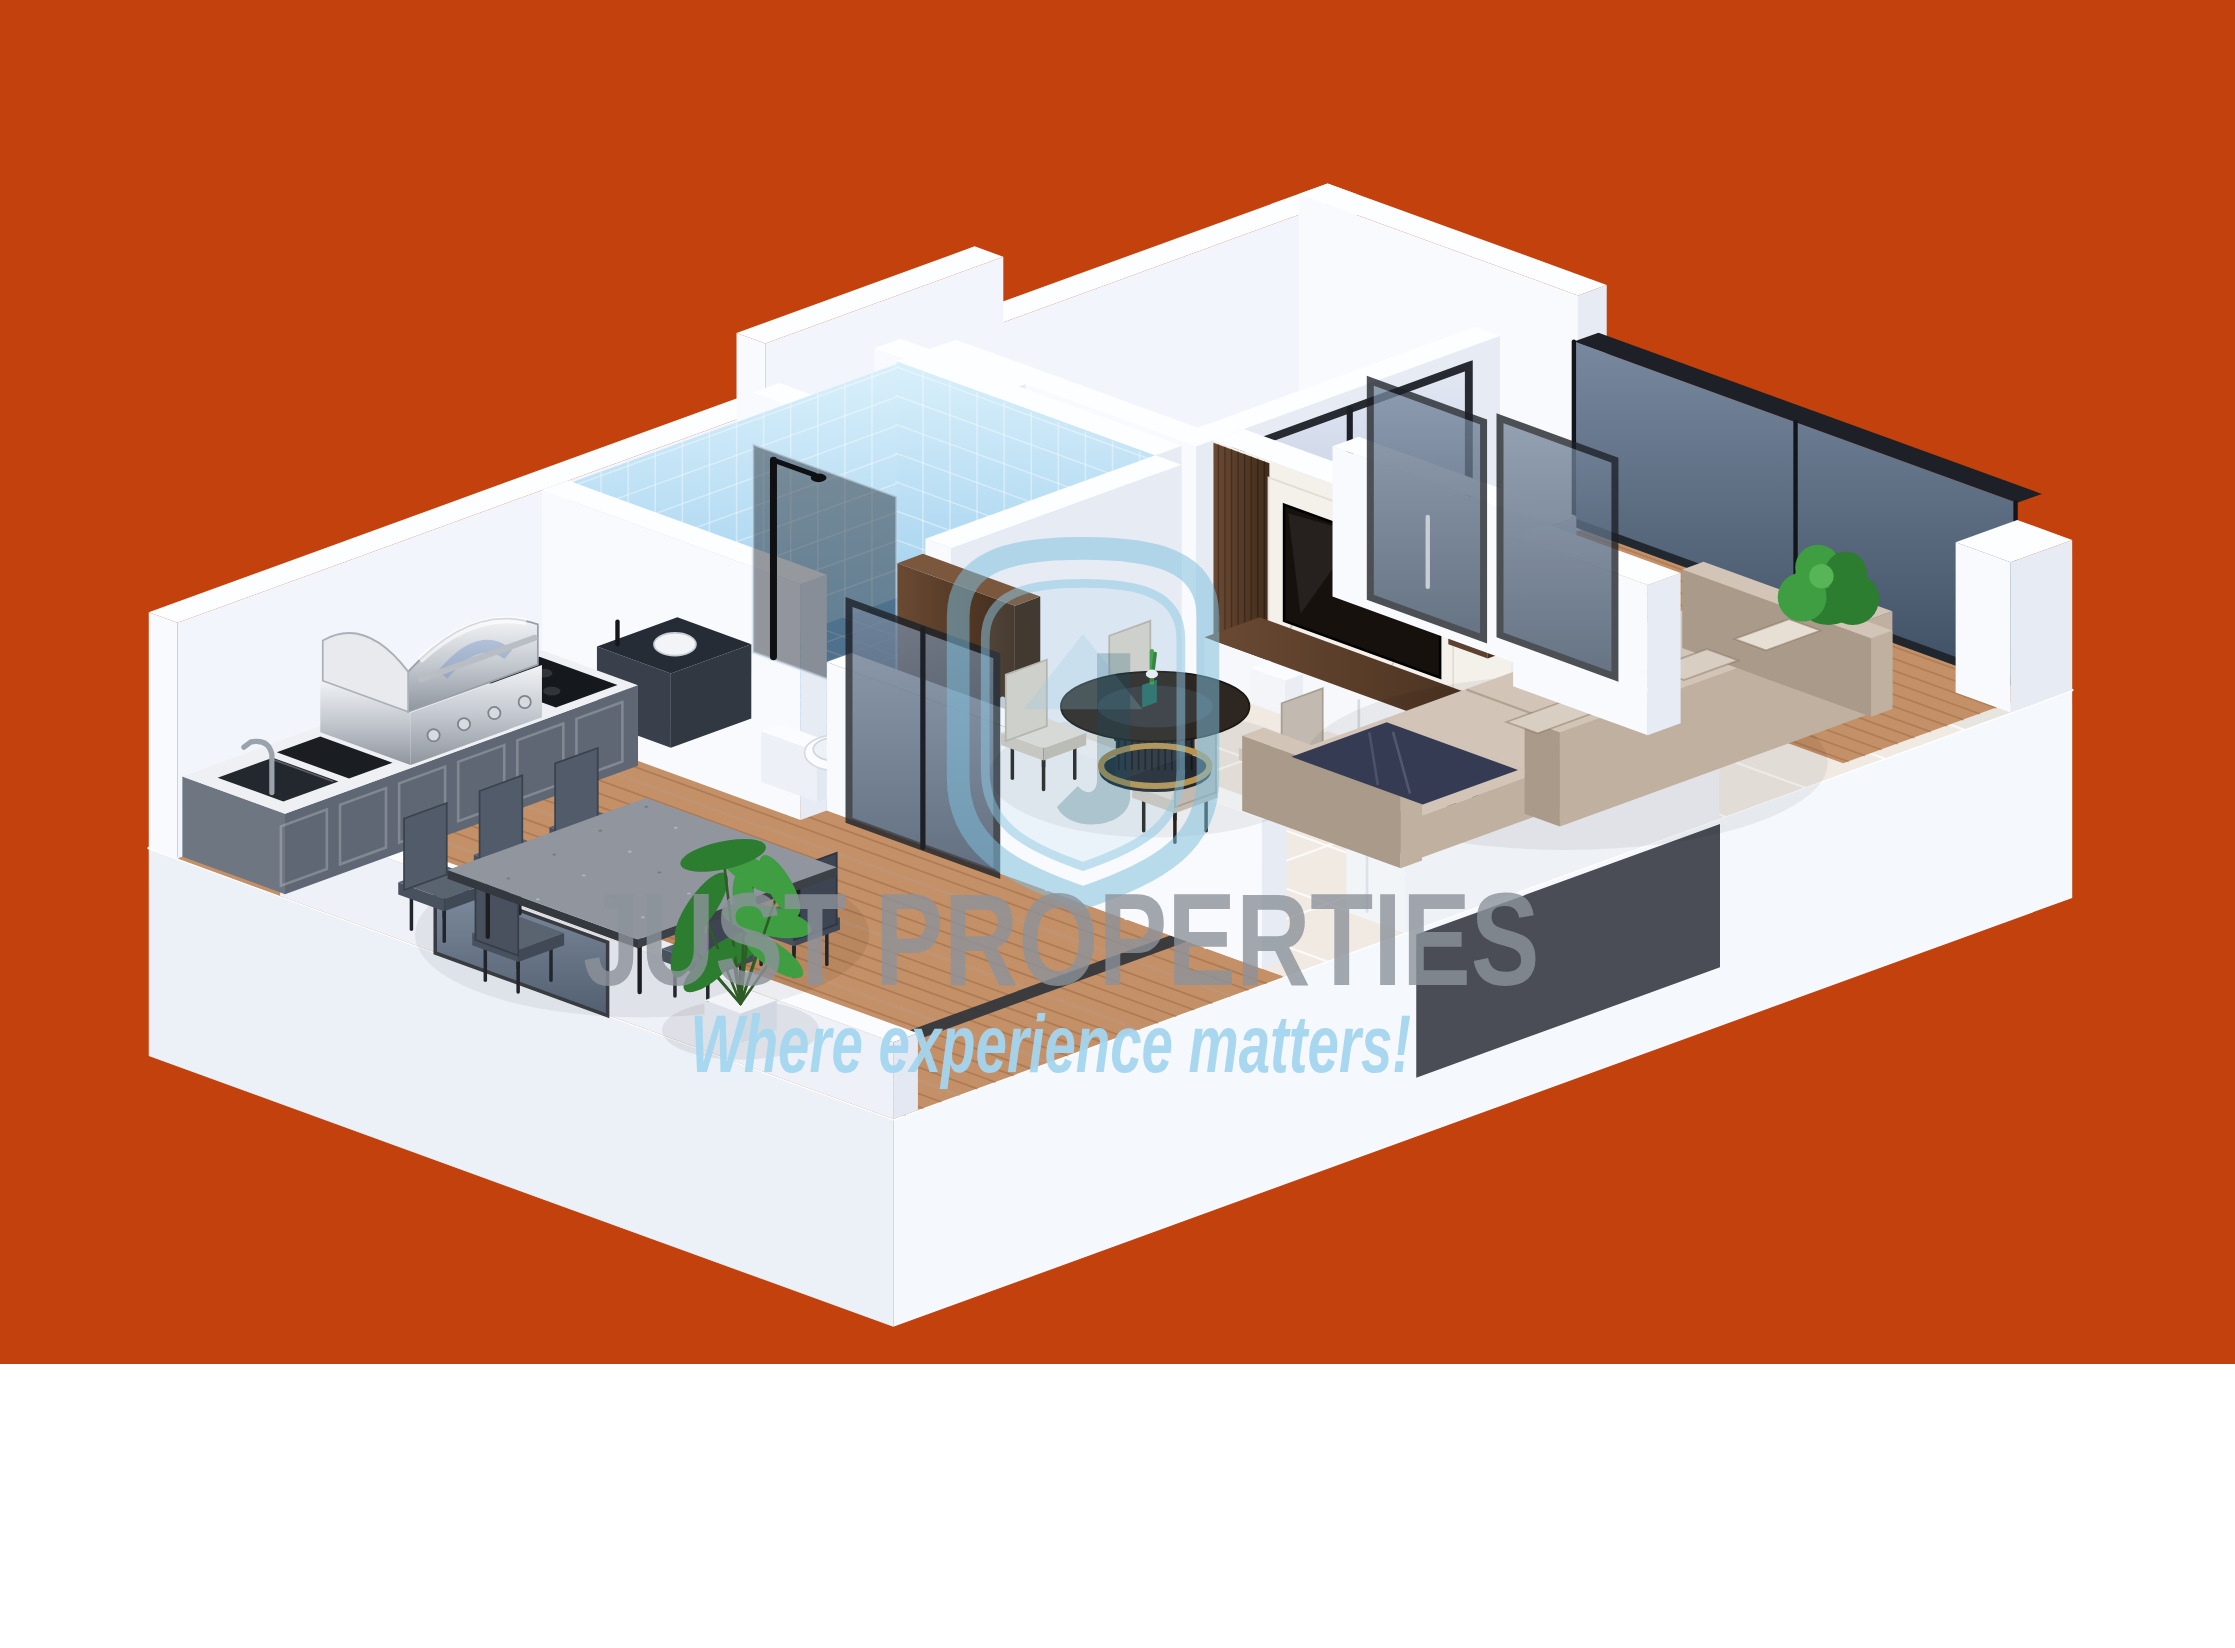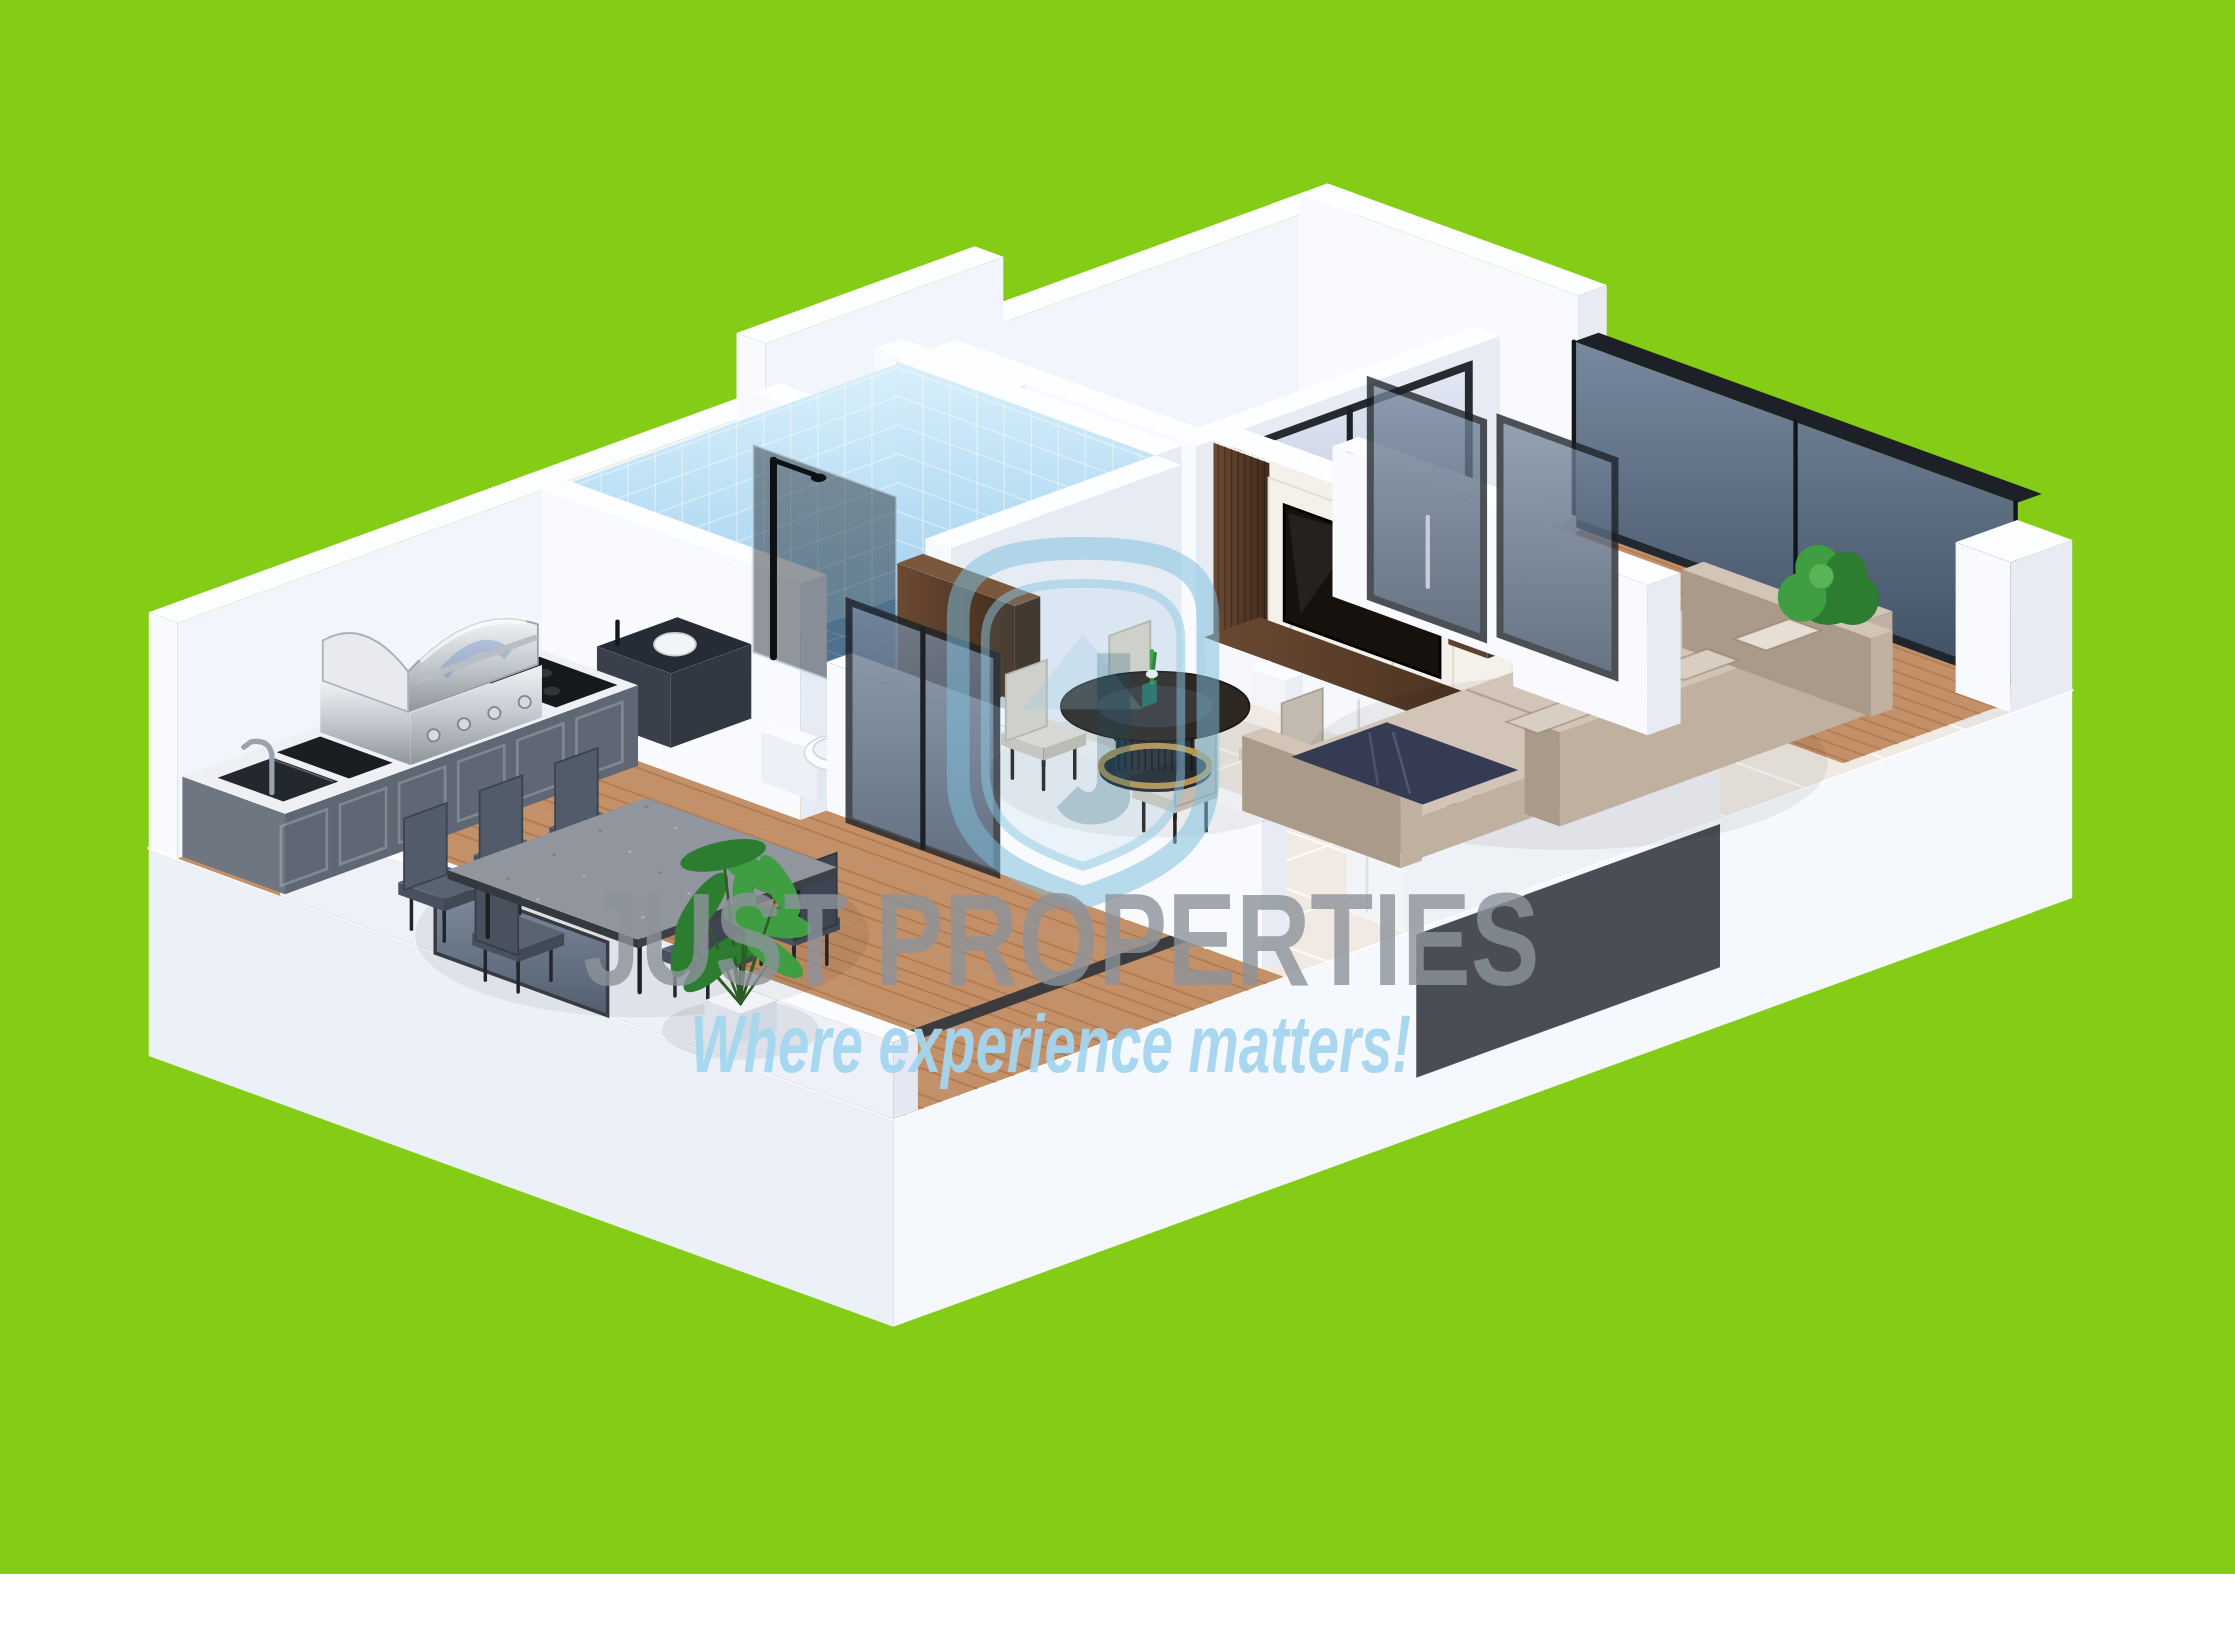--- a/index.html
+++ b/index.html
@@ -1,18 +1,18 @@
 <!DOCTYPE html>
 <html style="font-size:14px"><head>
 <meta charset="utf-8">
 <style>
   html,body{margin:0;padding:0;background:#ffffff;}
   body{width:2236px;height:1648px;overflow:hidden;
        font-family:"Liberation Sans",sans-serif;}
-  .stage{position:relative;width:2236px;height:1574px;background:#84cc16;}
+  .stage{position:relative;width:2236px;height:1364px;background:#c2410c;}
   svg{position:absolute;left:0;top:0;width:2236px;height:1648px;display:block;}
   text{user-select:none;}
 </style>
 </head>
 <body>
 
 <div class="stage">
   <svg id="scene" viewBox="0 0 2560 1887">
     <defs>
       <linearGradient id="glassband" x1="0" y1="0" x2="0" y2="1">

